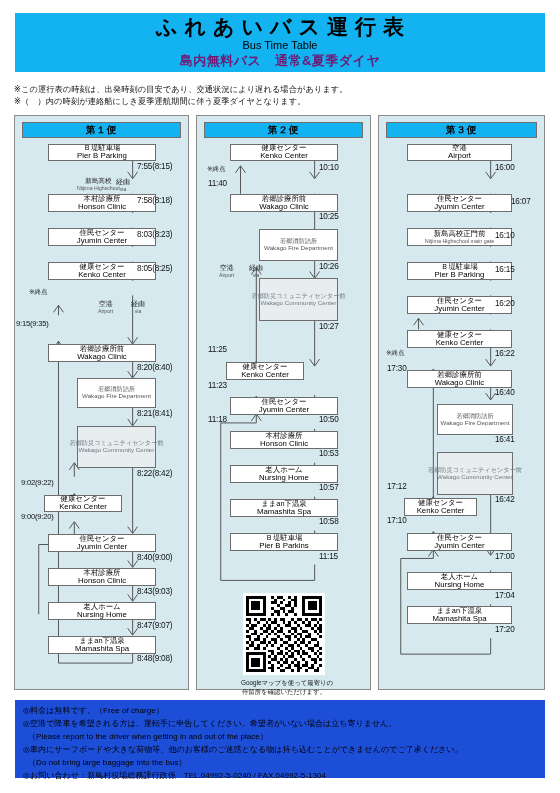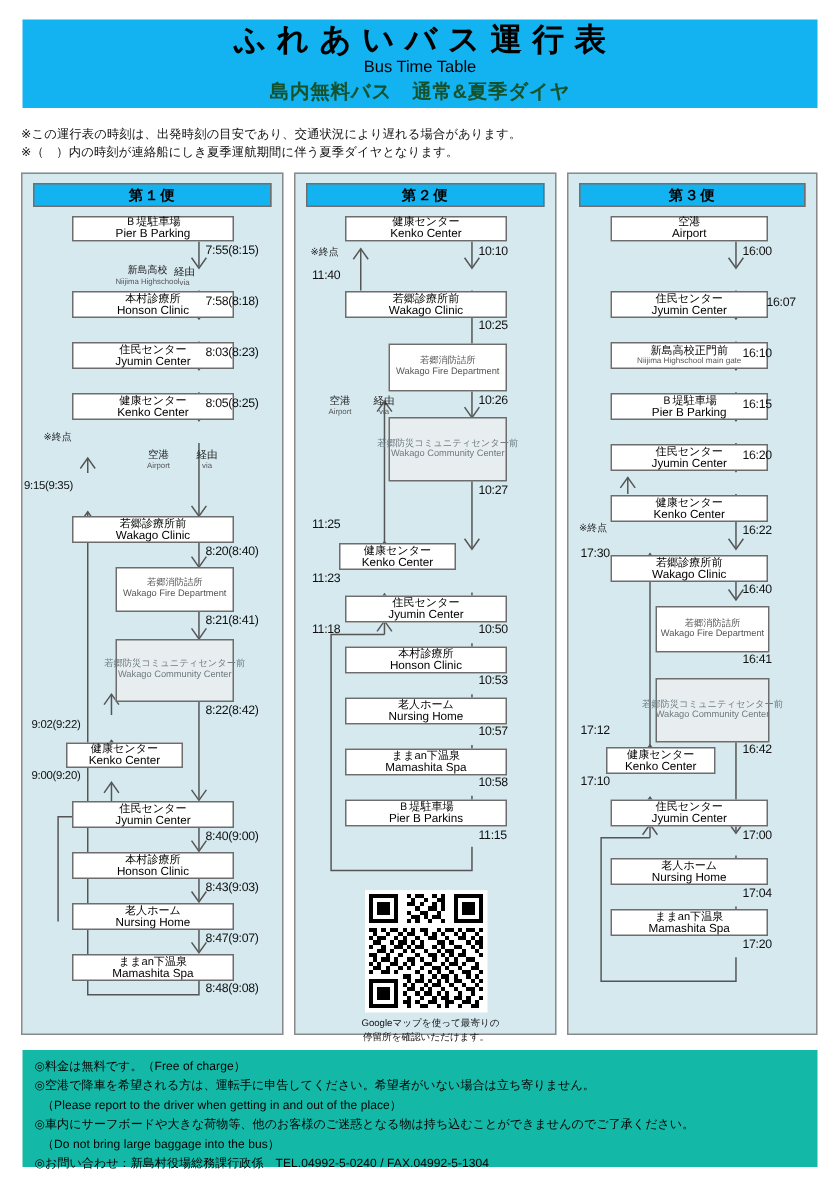--- a/index.html
+++ b/index.html
@@ -18,21 +18,21 @@
     position:absolute;left:15px;top:13px;width:530px;height:59px;
     background:#13b2f0;
     display:flex;flex-direction:column;align-items:center;justify-content:center;
     box-sizing:border-box;
   }
   .title-main{
     font-size:21px;font-weight:bold;letter-spacing:7px;line-height:1.05;
     color:#000;padding-left:7px;
   }
   .title-sub{font-size:11px;line-height:1.35;color:#000;}
-  .title-sub2{font-size:13px;font-weight:bold;line-height:1.3;color:#14532d;letter-spacing:.5px;}
+  .title-sub2{font-size:13px;font-weight:bold;line-height:1.3;color:#701a75;letter-spacing:.5px;}
 
   .note-line{
     position:absolute;left:14px;font-size:8.2px;color:#111;white-space:nowrap;letter-spacing:.1px;
   }
   .note1{top:84px;}
   .note2{top:96px;}
 
   
   .col{
     position:absolute;top:115px;height:575px;
@@ -81,21 +81,21 @@
   .wires{position:absolute;left:0;top:0;width:100%;height:100%;pointer-events:none;}
 
   
   .qr-wrap{position:absolute;left:44px;top:477px;width:86px;}
   .qr{width:82px;height:82px;display:block;margin:0 auto;image-rendering:pixelated;}
   .qr-cap{font-size:6.4px;line-height:1.45;text-align:center;margin-top:3px;color:#111;white-space:nowrap;}
 
   
   .footer{
     position:absolute;left:15px;top:700px;width:530px;height:78px;
-    background:#14b8a6;box-sizing:border-box;padding:5px 8px 0 8px;
+    background:#1d4ed8;box-sizing:border-box;padding:5px 8px 0 8px;
   }
   .f-line{font-size:8px;line-height:1.62;color:#000;white-space:nowrap;letter-spacing:.05px;}
   .f-line.indent{padding-left:5px;}
 </style>
 </head>
 <body>
 
 <div class="page">
 
   <div class="title-banner">

